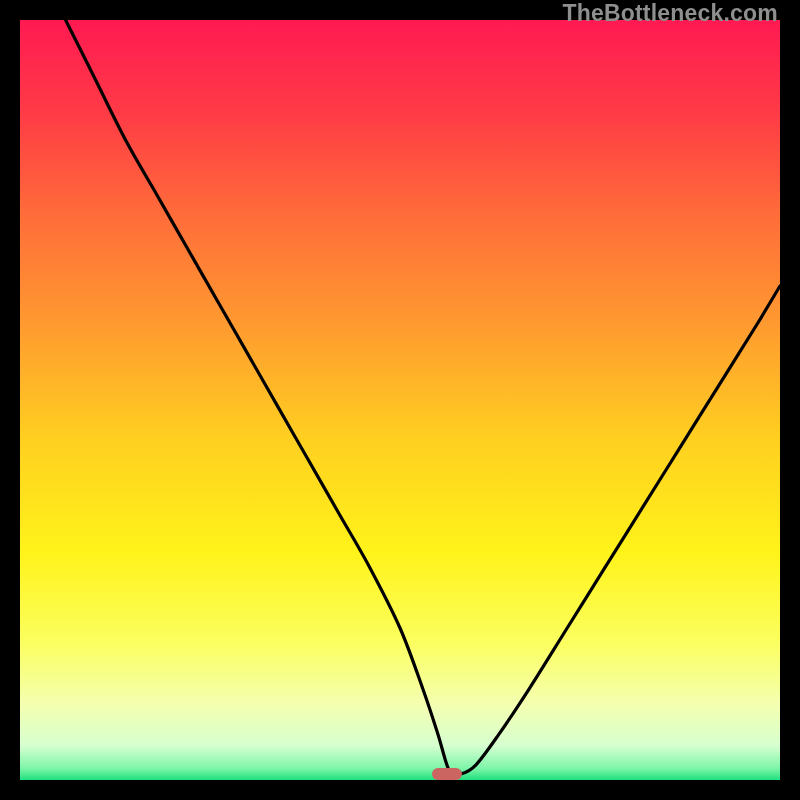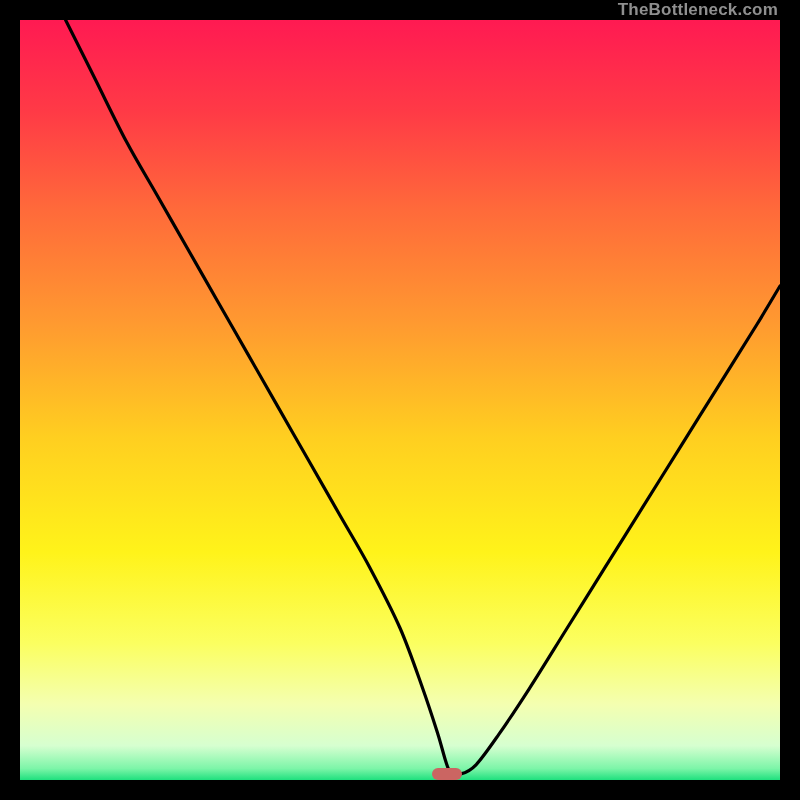--- a/index.html
+++ b/index.html
@@ -38,21 +38,21 @@
     left: 0;
     top: 0;
     width: 100%;
     height: 100%;
   }
   .watermark {
     position: absolute;
     top: 0px;
     right: 22px;
     font-family: Arial, Helvetica, sans-serif;
-    font-size: 17px;
+    font-size: 23px;
     font-weight: 600;
     color: #8f8f8f;
     letter-spacing: 0.2px;
   }
   .marker {
     position: absolute;
     background: #cb6562;
     border-radius: 6px;
   }
 </style>

